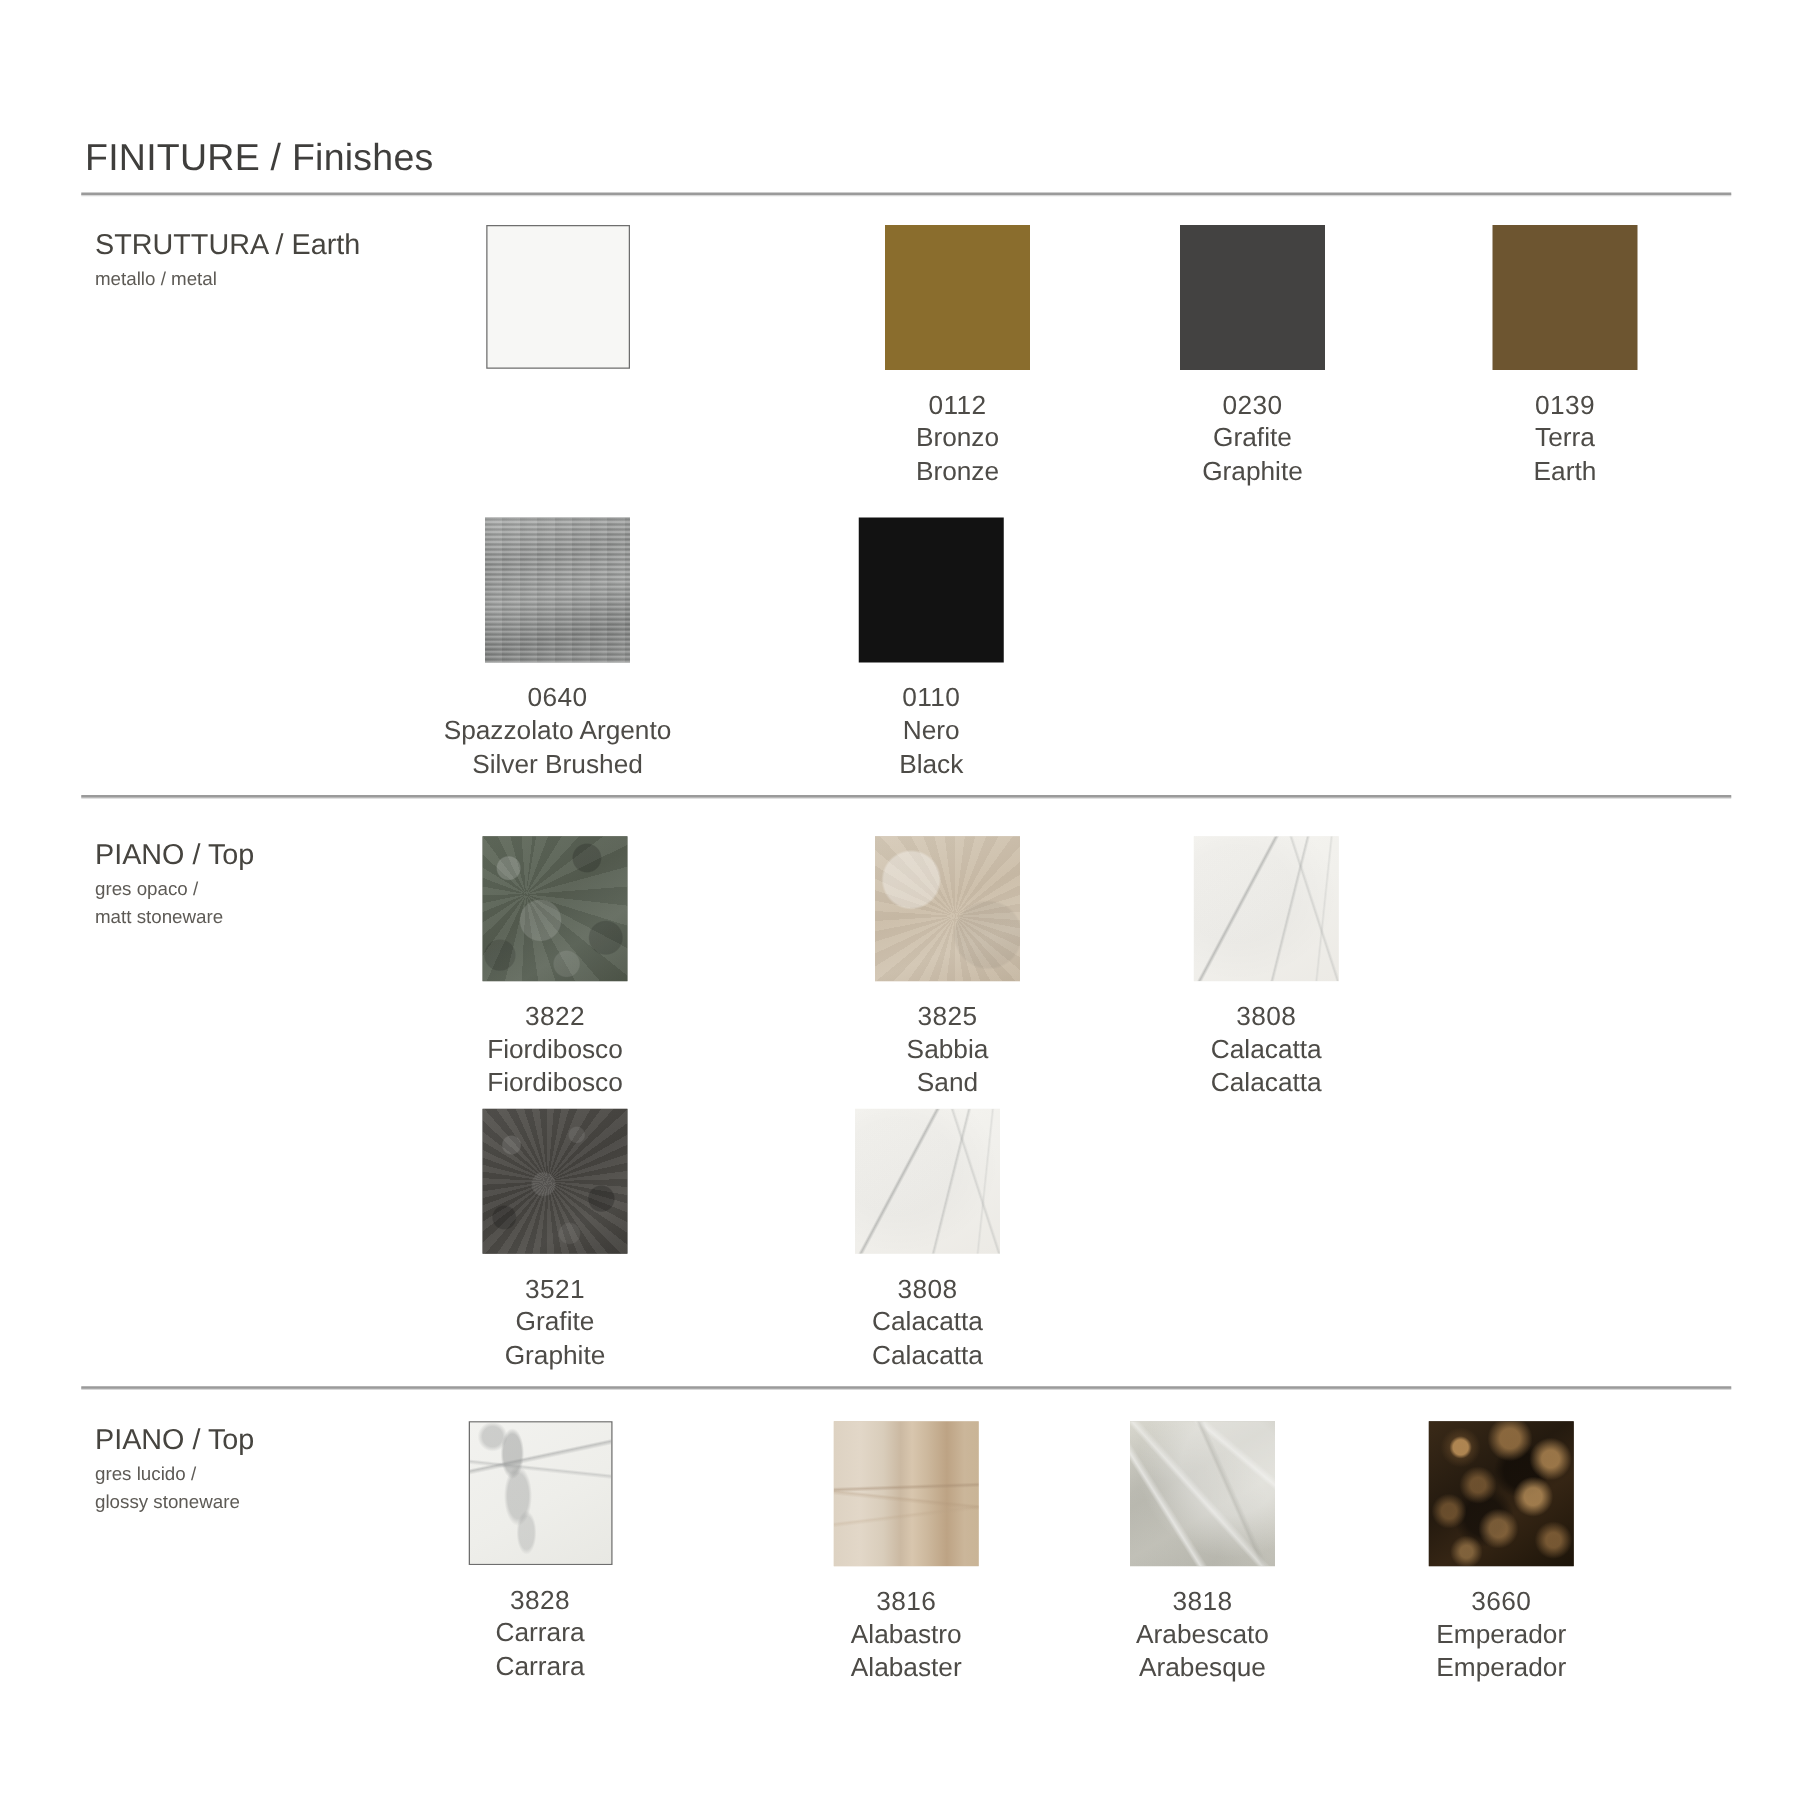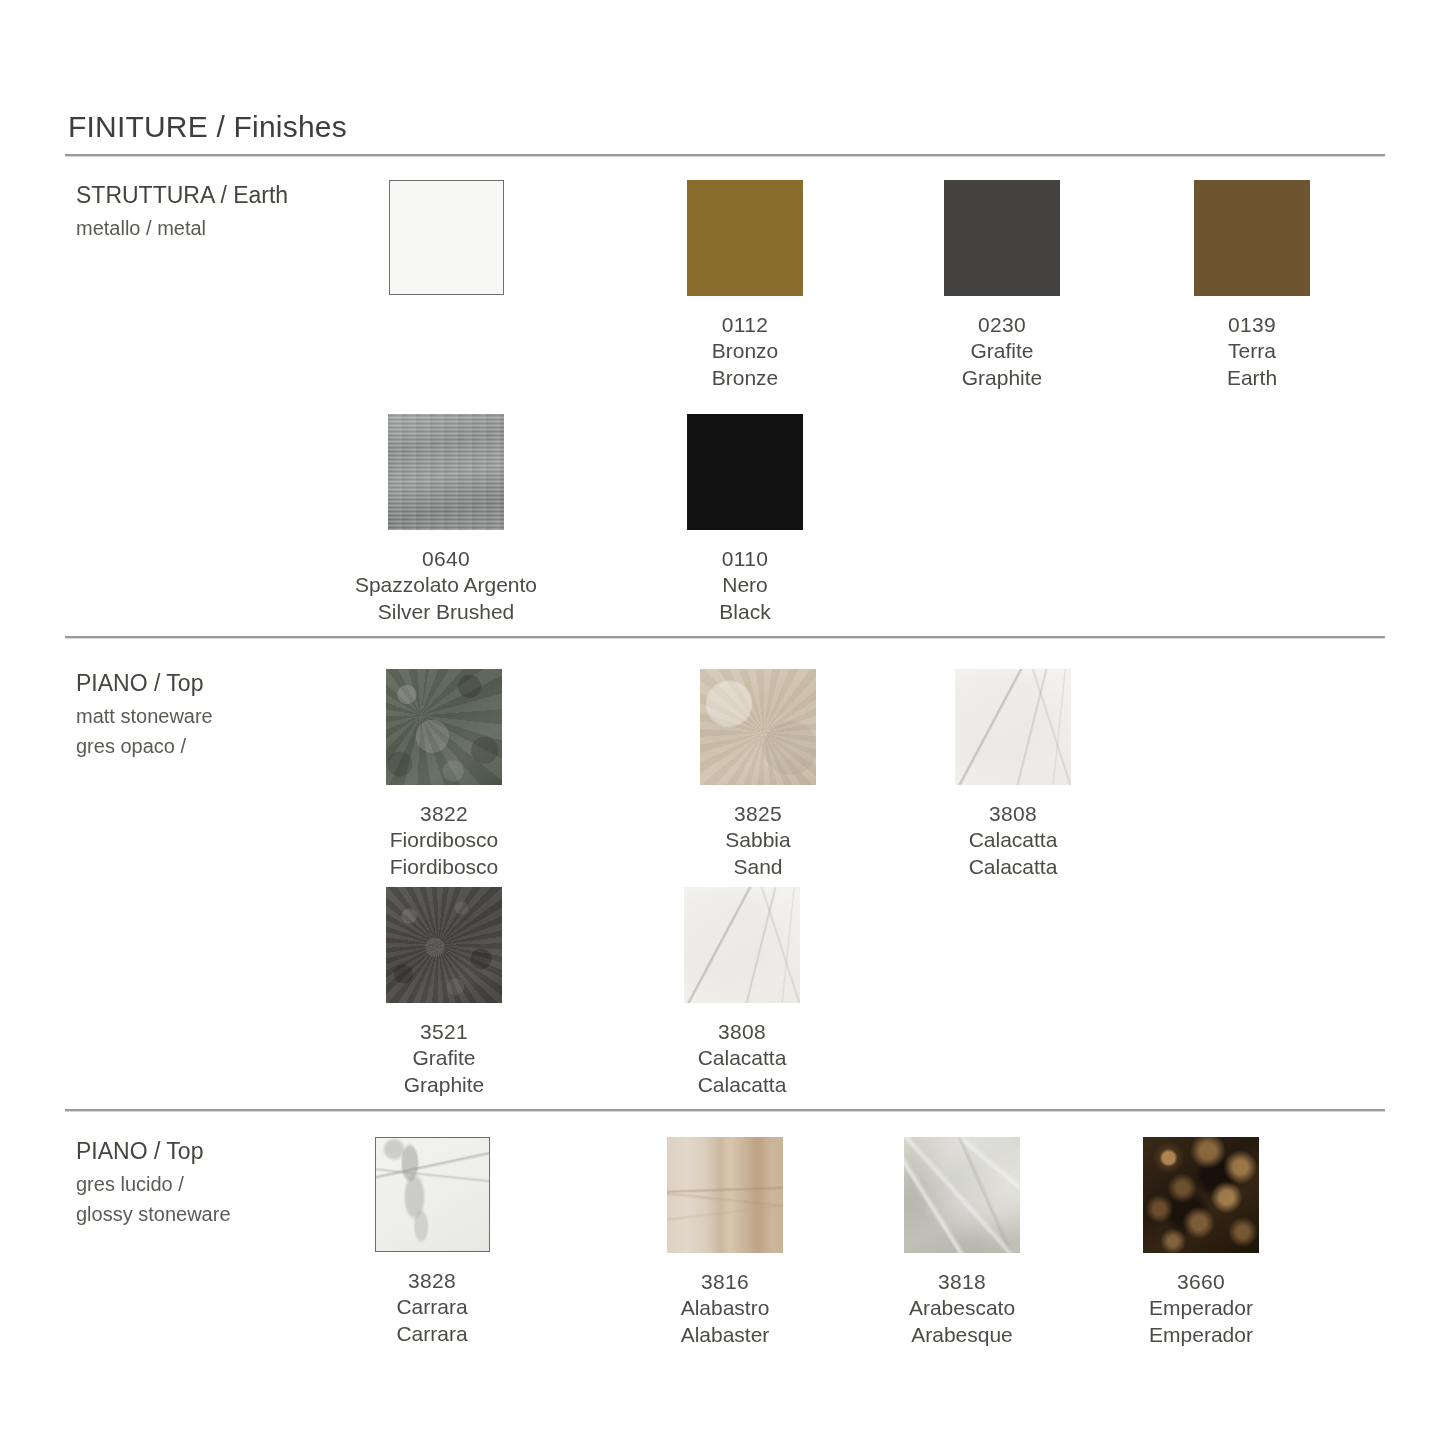--- a/index.html
+++ b/index.html
@@ -56,21 +56,21 @@
     left: 76px;
     width: 330px;
   }
   .sec-label .sec-title {
     font-size: 23px;
     color: #46443f;
     line-height: 1.16;
     white-space: nowrap;
   }
   .sec-label .sec-sub {
-    font-size: 20px;
+    font-size: 15px;
     color: #5d5a55;
     line-height: 1.5;
     margin-top: 4px;
   }
   .sec-label .sec-sub div { white-space: nowrap; }
 
   .sec-frame  { top: 182px; }
   .sec-matt   { top: 670px; }
   .sec-glossy { top: 1138px; }
 
@@ -230,21 +230,21 @@
     </div>
     <div class="sec-sub">
       <div>metallo / metal</div>
     </div>
   </div>
 
   <div class="swatch-item" style="left:331px; top:180px;">
     <div class="swatch-chip bordered" style="background:#f7f7f5;"></div>
   </div>
 
-  <div class="swatch-item" style="left:630px; top:180px;text-align:center;">
+  <div class="swatch-item" style="left:651px; top:180px;text-align:center;">
     <div class="swatch-chip" style="background:#8a6d2d;"></div>
     <div class="swatch-caption">
       <span class="code">0112</span>
       <span class="name-it">Bronzo</span>
       <span class="name-en">Bronze</span>
     </div>
   </div>
 
   <div class="swatch-item" style="left:887px; top:180px;">
     <div class="swatch-chip" style="background:#434241;"></div>
@@ -282,22 +282,22 @@
       <span class="name-it">Nero</span>
       <span class="name-en">Black</span>
     </div>
   </div>
 
   <div class="sec-label sec-matt">
     <div class="sec-title">
       <span>PIANO</span><span> / </span><span>Top</span>
     </div>
     <div class="sec-sub">
+      <div>gres opaco /</div>
       <div>matt stoneware</div>
-      <div>gres opaco /</div>
     </div>
   </div>
 
   <div class="swatch-item" style="left:329px; top:669px;">
     <div class="swatch-chip" style="background:#5a6054;">
       <span class="tex tex-speckle-olive"></span>
     </div>
     <div class="swatch-caption">
       <span class="code">3822</span>
       <span class="name-it">Fiordibosco</span>

